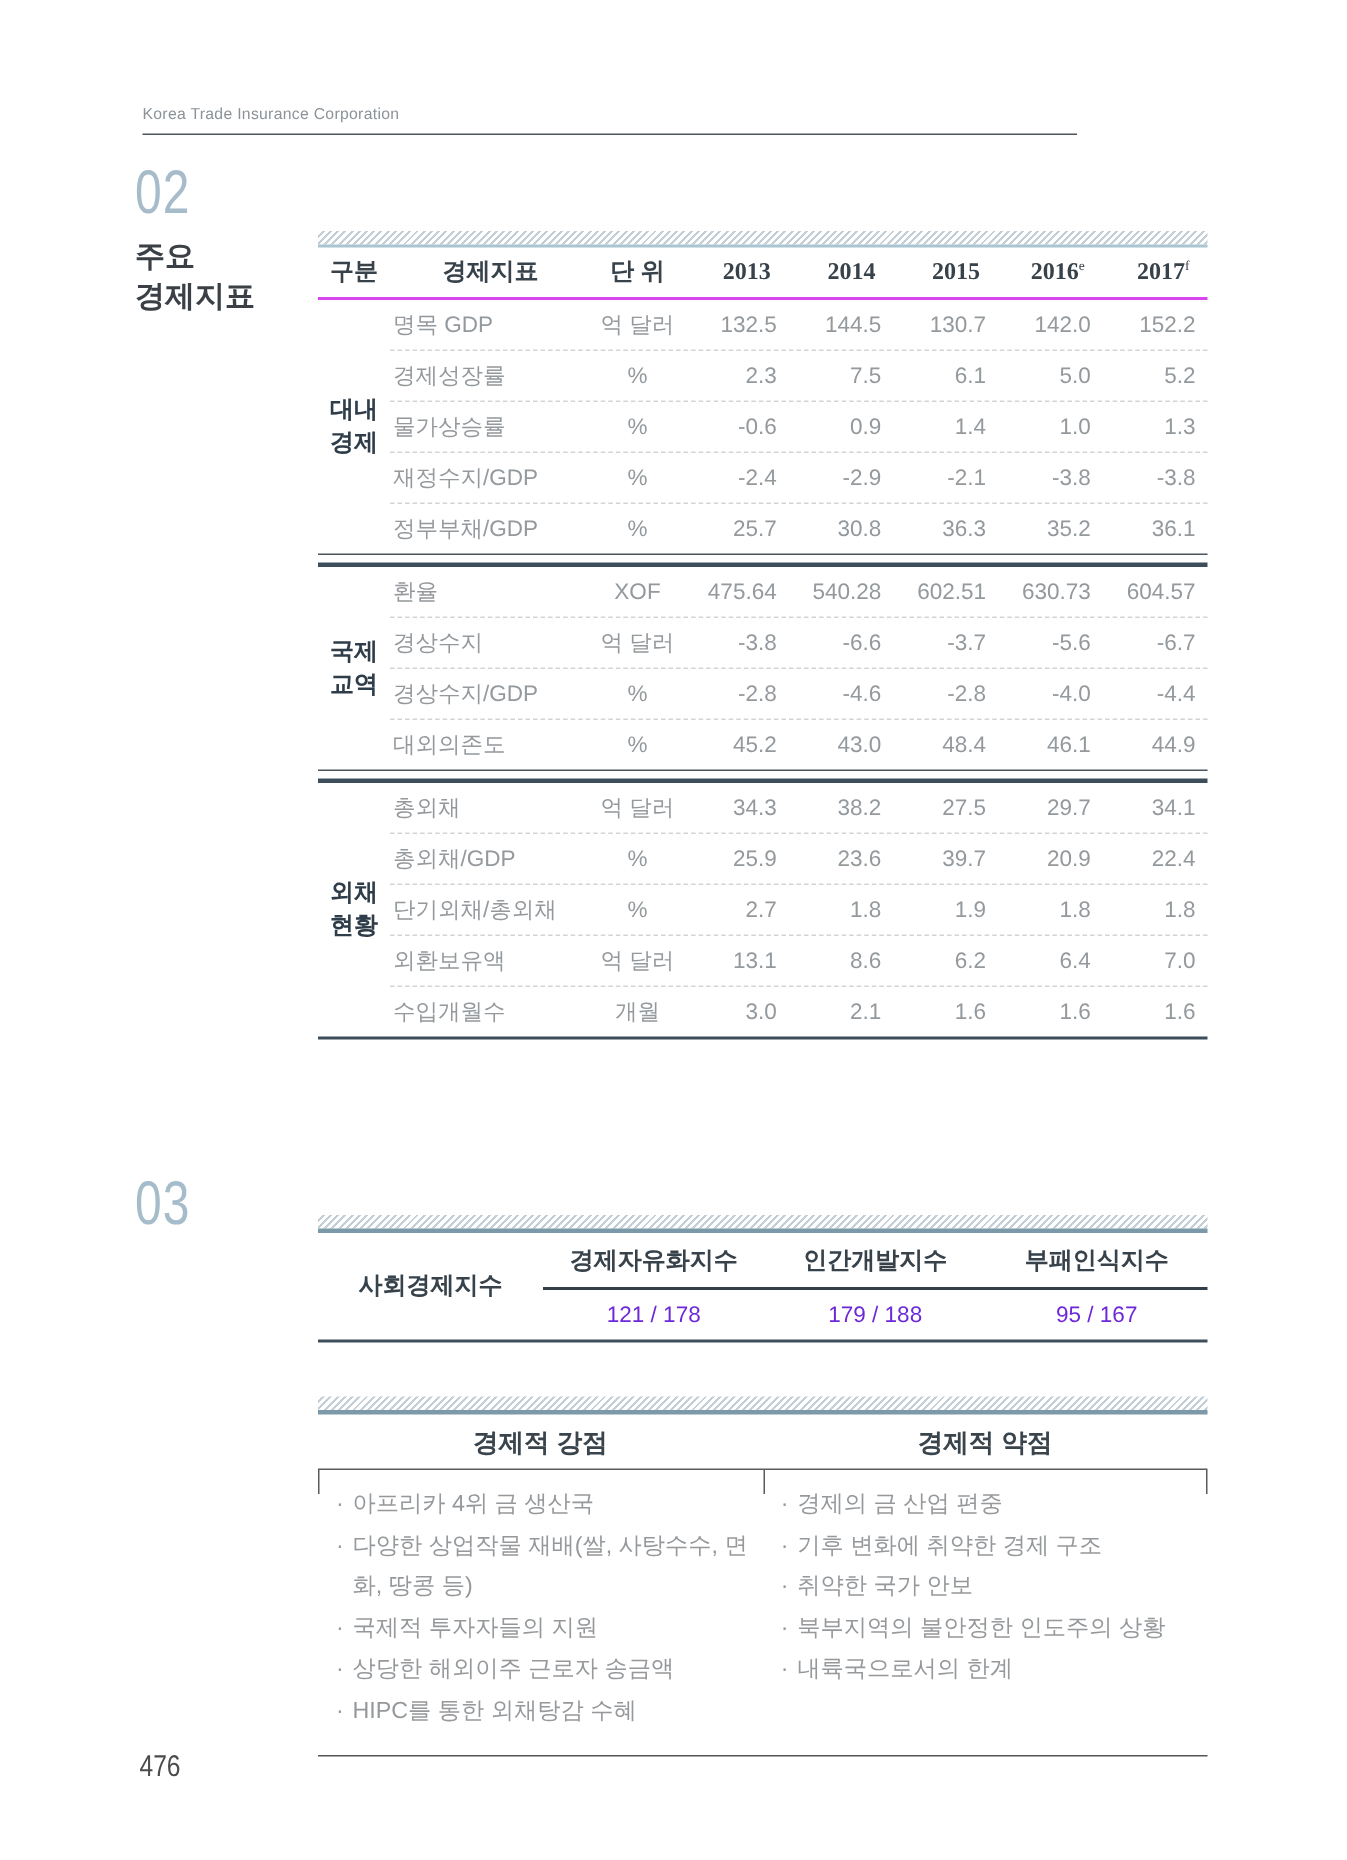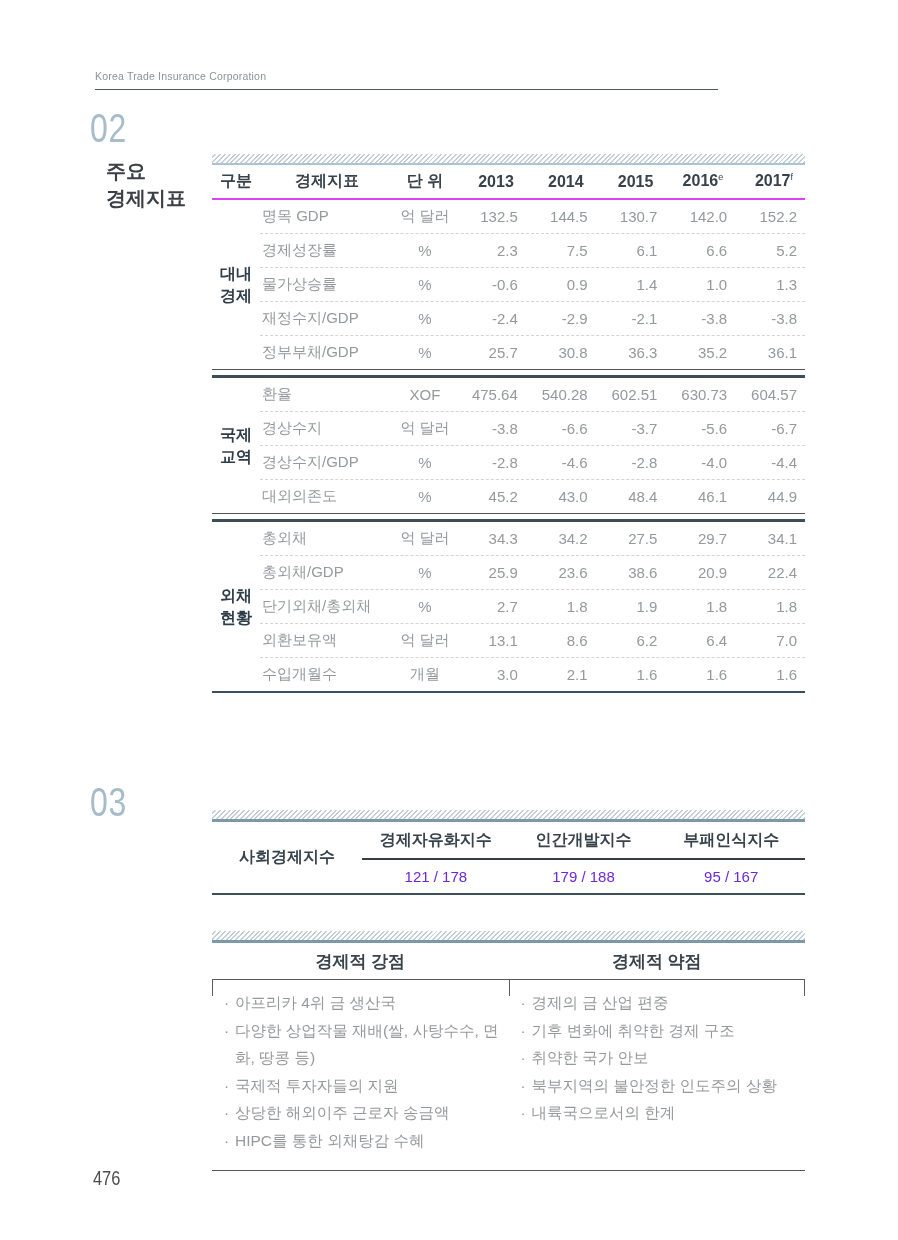--- a/index.html
+++ b/index.html
@@ -9,37 +9,37 @@
   
   .doc-header{margin:70px 92px 0 95px;}
   .doc-header .corp{font-size:10.5px;color:#8b9298;letter-spacing:.2px;}
   .doc-header .rule{margin-top:7px;border-top:1px solid #4e565c;height:0;}
 
   
   .sec{display:flex;margin-left:90px;}
   .sec-aside{width:122px;flex:0 0 122px;}
   .sec-num{font-size:41px;line-height:.95;color:#a6bcca;font-weight:400;
            display:inline-block;transform:scaleX(.78);transform-origin:left top;letter-spacing:1px;}
-  .sec-title{margin-top:10px;font-size:20px;font-weight:700;color:#3a4046;line-height:1.34;margin-left:16px;}
+  .sec-title{margin-top:10px;font-size:20px;font-weight:700;color:#3a4046;line-height:1.34;}
   .sec-body{width:593px;flex:0 0 593px;}
   .sec02{margin-top:19px;}
   .sec02 .sec-body{margin-top:45px;}
   .sec03{margin-top:90px;}
   .sec03 .sec-body{margin-top:27px;}
 
   
   .hatch{height:9px;background:repeating-linear-gradient(135deg,#ffffff 0 2px,#c3ced6 2px 3.4px);
          border-bottom:2px solid #aac4d2;}
   .hatch-dark{border-bottom:3px solid #7b99a9;}
 
   
   .econ-header-row{display:grid;grid-template-columns:48px 134px 62px repeat(5,1fr);
                    align-items:center;height:33px;border-bottom:2px solid #d946ef;}
   .th{font-size:16px;font-weight:700;color:#37424b;text-align:center;}
-  .th-year{text-align:right;padding-right:12px;font-weight:700;}
+  .th-year{text-align:right;padding-right:12px;font-weight:700;font-family:Liberation Serif, serif;}
   .th sup{font-size:9px;font-weight:400;}
   .econ-group{display:flex;border-bottom:1px solid #4a545c;}
   .econ-group + .econ-group{border-top:3px solid #3c4e5a;margin-top:5px;}
   .econ-group:last-child{border-bottom:2px solid #3c4e5a;}
   .econ-group-label{width:48px;flex:0 0 48px;display:flex;align-items:center;justify-content:center;
                     font-size:16px;font-weight:700;color:#2e3d49;line-height:1.35;}
   .econ-group-rows{flex:1;}
   .econ-row{display:grid;grid-template-columns:134px 62px repeat(5,1fr);align-items:center;height:33px;}
   .econ-row + .econ-row{border-top:1px dashed #d2d4d6;}
   .cell{font-size:15px;color:#94999d;}
@@ -116,21 +116,21 @@
                 <span class="cell c-val">130.7</span>
                 <span class="cell c-val">142.0</span>
                 <span class="cell c-val">152.2</span>
               </div>
               <div class="econ-row">
                 <span class="cell c-ind">경제성장률</span>
                 <span class="cell c-unit">%</span>
                 <span class="cell c-val">2.3</span>
                 <span class="cell c-val">7.5</span>
                 <span class="cell c-val">6.1</span>
-                <span class="cell c-val">6.6</span>
+                <span class="cell c-val">5.0</span>
                 <span class="cell c-val">5.2</span>
               </div>
               <div class="econ-row">
                 <span class="cell c-ind">물가상승률</span>
                 <span class="cell c-unit">%</span>
                 <span class="cell c-val">-0.6</span>
                 <span class="cell c-val">0.9</span>
                 <span class="cell c-val">1.4</span>
                 <span class="cell c-val">1.0</span>
                 <span class="cell c-val">1.3</span>
@@ -196,31 +196,31 @@
               </div>
             </div>
           </div>
           <div class="econ-group">
             <div class="econ-group-label">외채<br>현황</div>
             <div class="econ-group-rows">
               <div class="econ-row">
                 <span class="cell c-ind">총외채</span>
                 <span class="cell c-unit">억 달러</span>
                 <span class="cell c-val">34.3</span>
-                <span class="cell c-val">34.2</span>
+                <span class="cell c-val">38.2</span>
                 <span class="cell c-val">27.5</span>
                 <span class="cell c-val">29.7</span>
                 <span class="cell c-val">34.1</span>
               </div>
               <div class="econ-row">
                 <span class="cell c-ind">총외채/GDP</span>
                 <span class="cell c-unit">%</span>
                 <span class="cell c-val">25.9</span>
                 <span class="cell c-val">23.6</span>
-                <span class="cell c-val">38.6</span>
+                <span class="cell c-val">39.7</span>
                 <span class="cell c-val">20.9</span>
                 <span class="cell c-val">22.4</span>
               </div>
               <div class="econ-row">
                 <span class="cell c-ind">단기외채/총외채</span>
                 <span class="cell c-unit">%</span>
                 <span class="cell c-val">2.7</span>
                 <span class="cell c-val">1.8</span>
                 <span class="cell c-val">1.9</span>
                 <span class="cell c-val">1.8</span>

